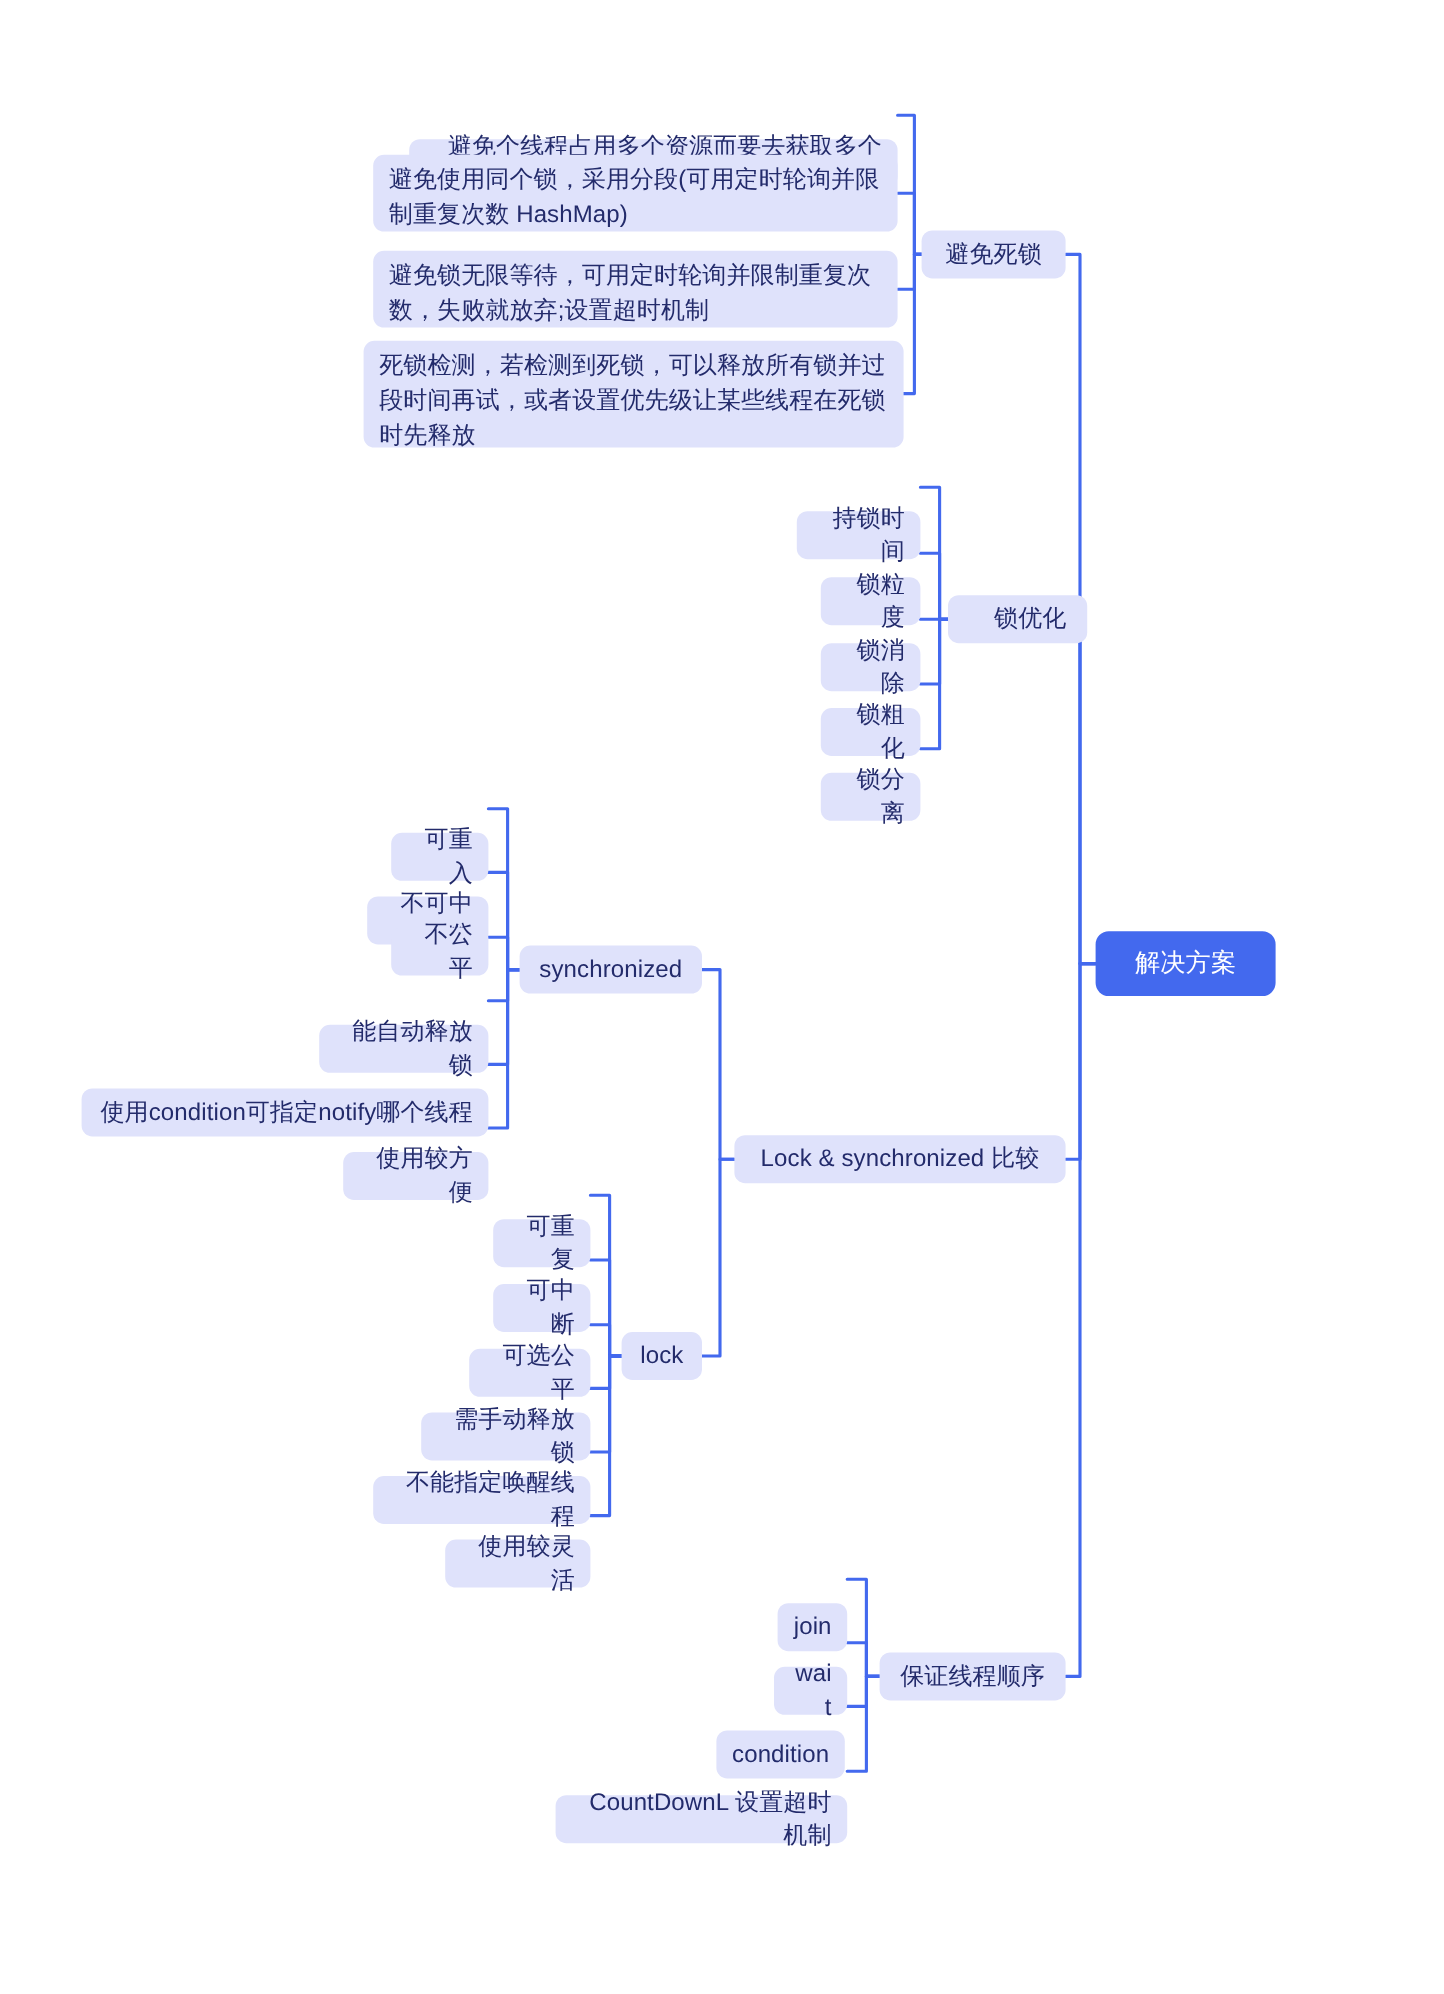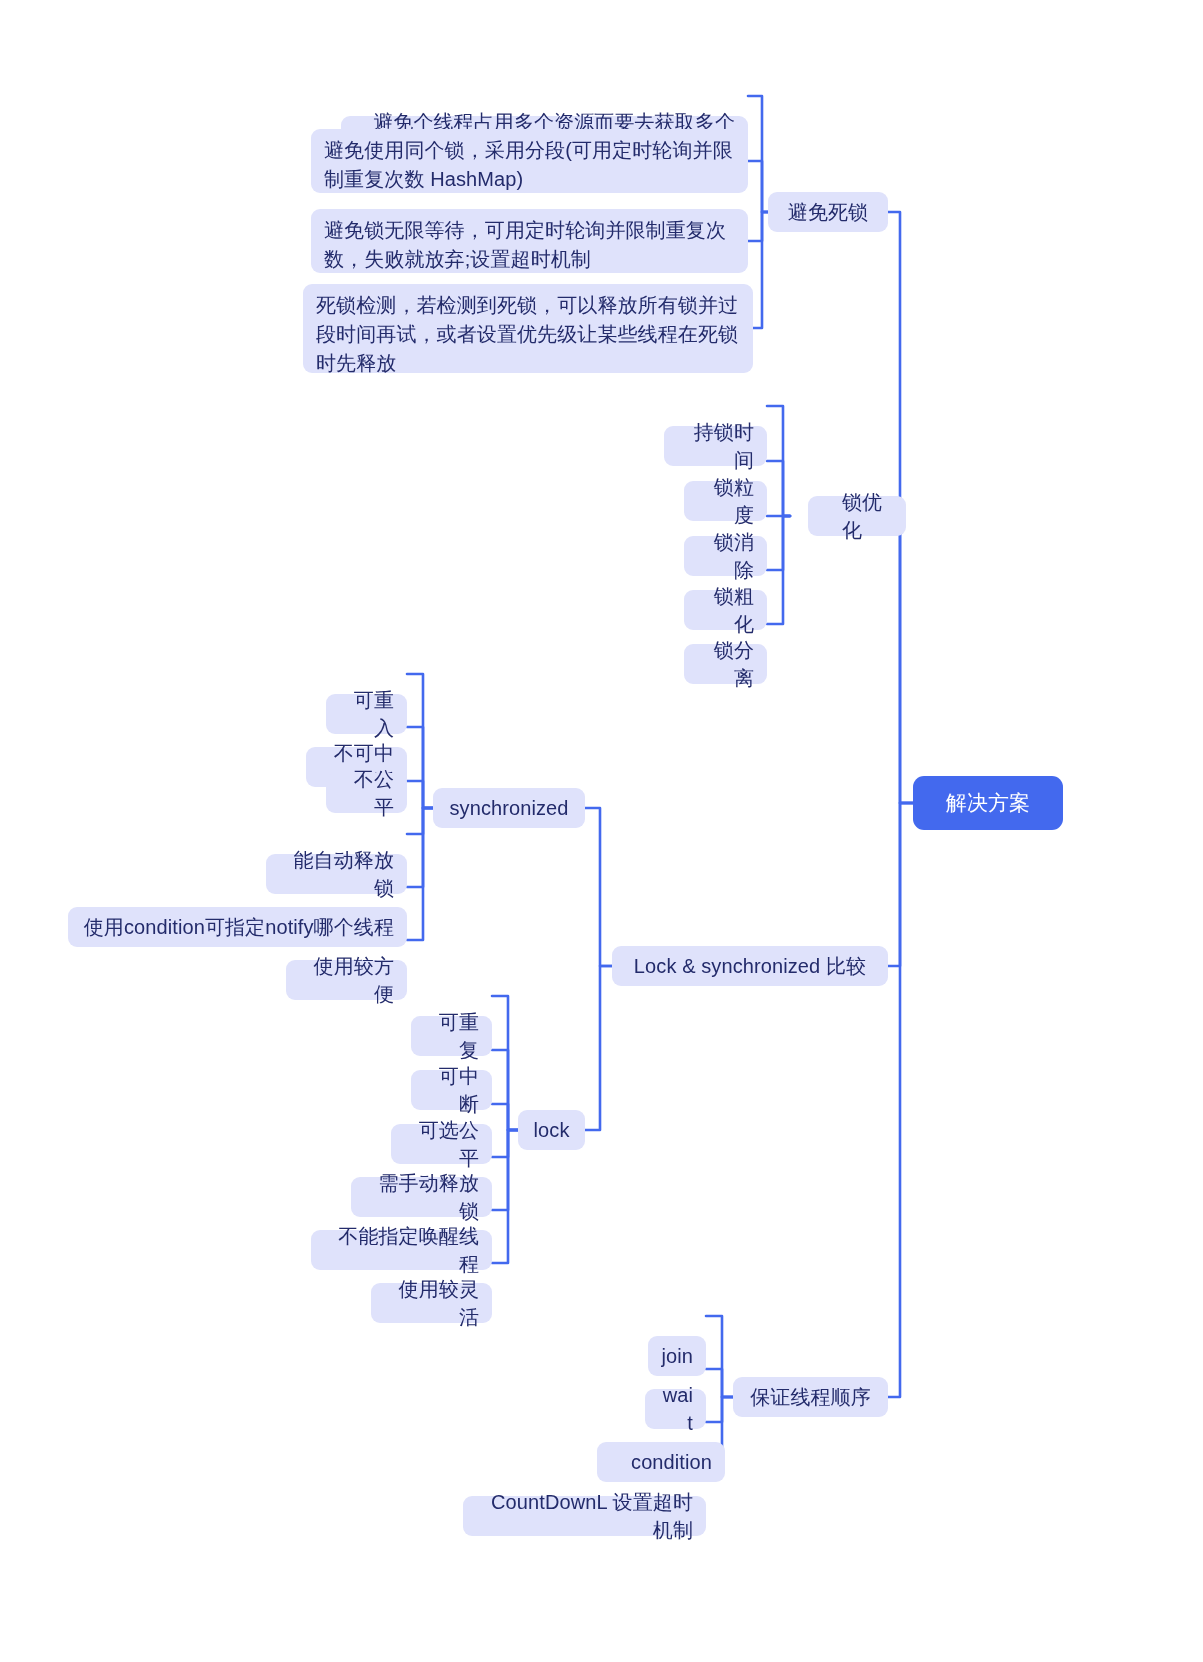--- a/index.html
+++ b/index.html
@@ -108,21 +108,21 @@
   </svg>
 
   <div class="node root" style="left:913px; top:776px; width:150px; height:54px;">
     <span>解决方案</span>
   </div>
 
   <div class="node" style="left:768px; top:192px; width:120px; height:40px; justify-content:center;">
     <span>避免死锁</span>
   </div>
 
-  <div class="node" style="left:808px; top:496px; width:98px; height:40px; justify-content:center;padding-left:34px;">
+  <div class="node" style="left:790px; top:496px; width:116px; height:40px; justify-content:center;padding-left:34px;">
     <span>锁优化</span>
   </div>
 
   <div class="node" style="left:612px; top:946px; width:276px; height:40px; justify-content:center;">
     <span>Lock &amp; synchronized 比较</span>
   </div>
 
   <div class="node" style="left:733px; top:1377px; width:155px; height:40px; justify-content:center;">
     <span>保证线程顺序</span>
   </div>
@@ -220,21 +220,21 @@
   </div>
 
   <div class="node leaf-right" style="left:648px; top:1296px; width:58px; height:40px;">
     <span>join</span>
   </div>
 
   <div class="node leaf-right" style="left:645px; top:1349px; width:61px; height:40px;">
     <span>wait</span>
   </div>
 
-  <div class="node leaf-right" style="left:597px; top:1402px; width:128px; height:40px;">
+  <div class="node leaf-right" style="left:597px; top:1402px; width:107px; height:40px;">
     <span>condition</span>
   </div>
 
   <div class="node leaf-right" style="left:463px; top:1456px; width:243px; height:40px;">
     <span>CountDownL 设置超时机制</span>
   </div>
 
 </div>
 
 </body></html>

